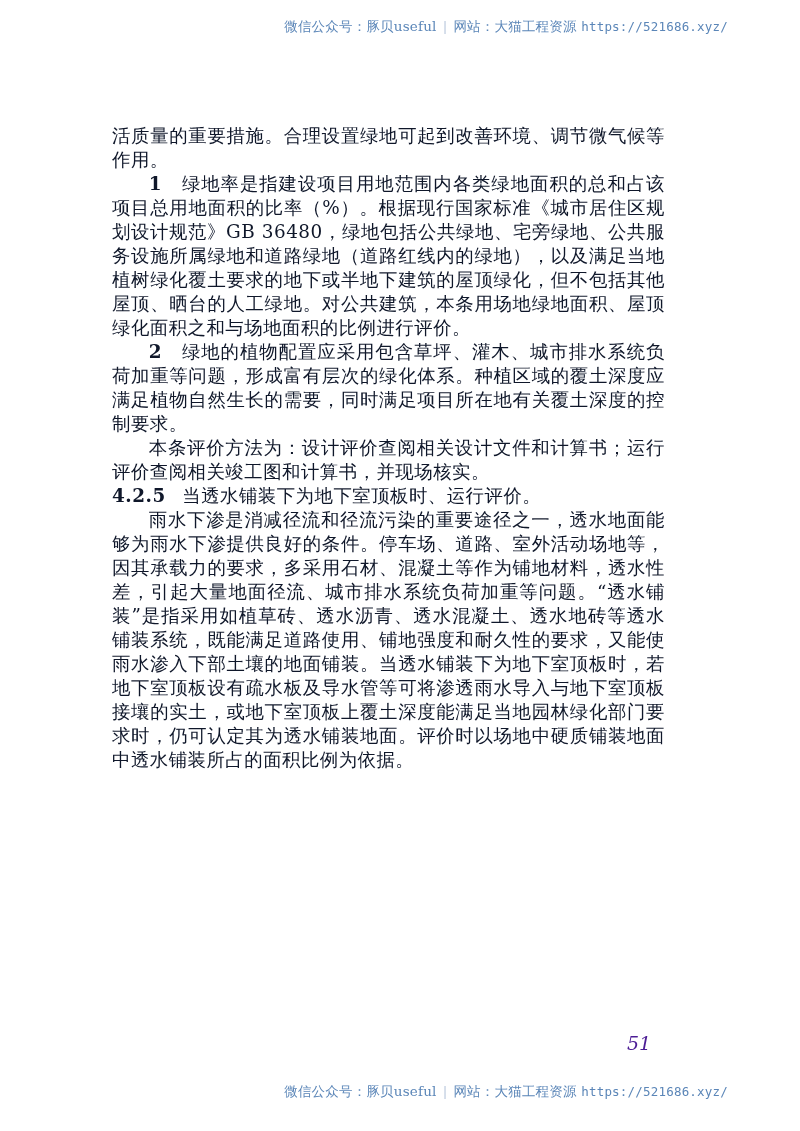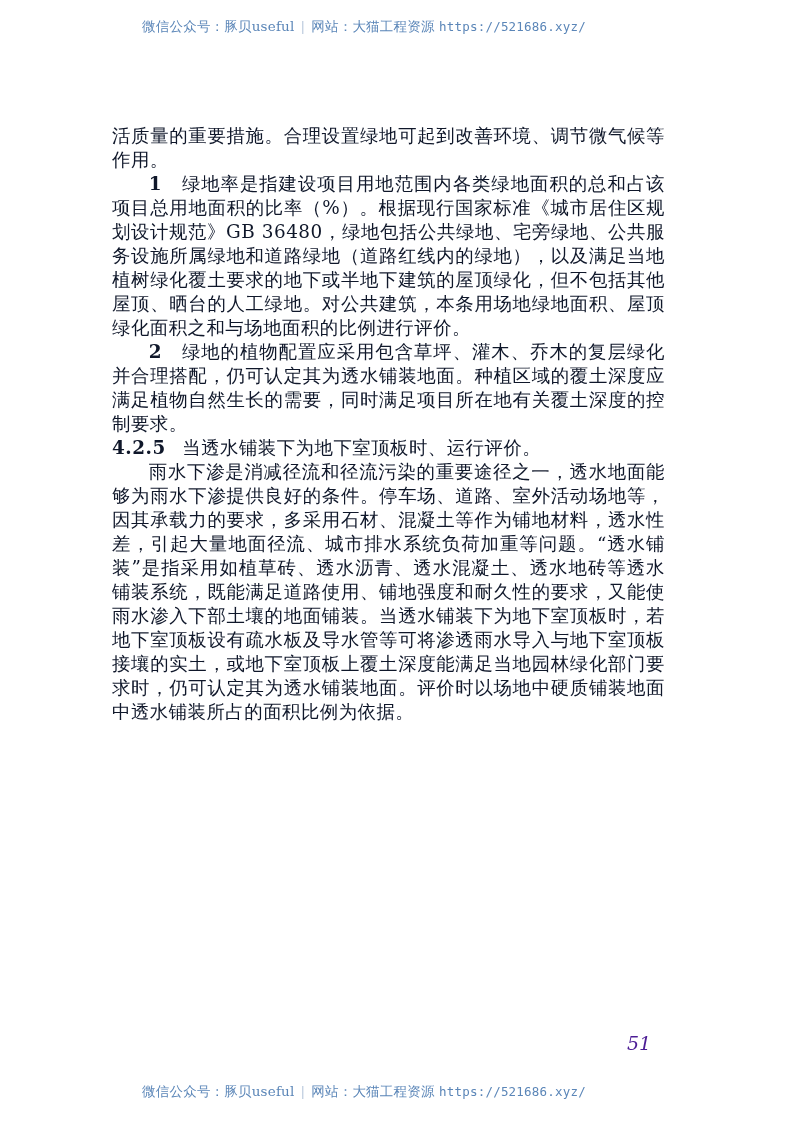--- a/index.html
+++ b/index.html
@@ -1,17 +1,17 @@
 <!DOCTYPE html>
 <html><head>
 <meta charset="utf-8">
 <style>
   html, body { margin: 0; padding: 0; background: #ffffff; }
   body { width: 800px; height: 1131px; position: relative; overflow: hidden; font-family: "DejaVu Serif", serif; }
-  .watermark { position: absolute; left: 0; width: 728px; text-align: center; font-size: 13.5px; color: #5b86b8; font-family: "DejaVu Serif", serif; letter-spacing: 0.2px; }
+  .watermark { position: absolute; left: 0; width: 728px; text-align: right; font-size: 13.5px; color: #5b86b8; font-family: "DejaVu Serif", serif; letter-spacing: 0.2px; }
   .watermark .sep { color: #b9c8dc; margin: 0 6px; }
   .watermark .url { font-family: "DejaVu Sans Mono", monospace; font-size: 12.5px; }
   #wm-top { top: 18px; }
   #wm-bottom { top: 1083px; }
   .page { position: absolute; left: 112px; top: 124px; width: 553px; color: #0f172a; font-size: 18.4px; line-height: 24px; letter-spacing: 0.5px; text-align: justify; }
   .page p { margin: 0; }
   .indent { text-indent: 2em; }
   .num { font-weight: bold; font-family: "DejaVu Serif", serif; }
   .clause { font-weight: bold; margin-right: 0.9em; }
   .page-number { position: absolute; left: 627px; top: 1032px; font-style: italic; font-size: 19px; color: #4c1d95; font-family: "DejaVu Serif", serif; }
@@ -19,21 +19,22 @@
 </head>
 <body>
 
 <div class="watermark" id="wm-top">
   <span>微信公众号：豚贝useful</span><span class="sep">|</span><span>网站：大猫工程资源</span> <span class="url">https://521686.xyz/</span>
 </div>
 
 <div class="page">
   <p>活质量的重要措施。合理设置绿地可起到改善环境、调节微气候等作用。</p>
   <p class="indent"><span class="num">1</span>　<span>绿地率是指建设项目用地范围内各类绿地面积的总和占该项目总用地面积的比率（%）。根据现行国家标准《城市居住区规划设计规范》GB 36480，绿地包括公共绿地、宅旁绿地、公共服务设施所属绿地和道路绿地（道路红线内的绿地），以及满足当地植树绿化覆土要求的地下或半地下建筑的屋顶绿化，但不包括其他屋顶、晒台的人工绿地。对公共建筑，本条用场地绿地面积、屋顶绿化面积之和与场地面积的比例进行评价。</span></p>
-  <p class="indent"><span class="num">2</span>　<span>绿地的植物配置应采用包含草坪、灌木、乔木的复层绿化并合理搭配，仍可认定其为透水铺装地面。种植区域的覆土深度应满足植物自然生长的需要，同时满足项目所在地有关覆土深度的控制要求。</span></p>
+  <p class="indent"><span class="num">2</span>　<span>绿地的植物配置应采用包含草坪、灌木、城市排水系统负荷加重等问题，形成富有层次的绿化体系。种植区域的覆土深度应满足植物自然生长的需要，同时满足项目所在地有关覆土深度的控制要求。</span></p>
+  <p class="indent">本条评价方法为：设计评价查阅相关设计文件和计算书；运行评价查阅相关竣工图和计算书，并现场核实。</p>
   <p><span class="clause">4.2.5</span><span>当透水铺装下为地下室顶板时、运行评价。</span></p>
   <p class="indent">雨水下渗是消减径流和径流污染的重要途径之一，透水地面能够为雨水下渗提供良好的条件。停车场、道路、室外活动场地等，因其承载力的要求，多采用石材、混凝土等作为铺地材料，透水性差，引起大量地面径流、城市排水系统负荷加重等问题。“透水铺装”是指采用如植草砖、透水沥青、透水混凝土、透水地砖等透水铺装系统，既能满足道路使用、铺地强度和耐久性的要求，又能使雨水渗入下部土壤的地面铺装。当透水铺装下为地下室顶板时，若地下室顶板设有疏水板及导水管等可将渗透雨水导入与地下室顶板接壤的实土，或地下室顶板上覆土深度能满足当地园林绿化部门要求时，仍可认定其为透水铺装地面。评价时以场地中硬质铺装地面中透水铺装所占的面积比例为依据。</p>
 </div>
 
 <div class="page-number">51</div>
 
 <div class="watermark" id="wm-bottom">
   <span>微信公众号：豚贝useful</span><span class="sep">|</span><span>网站：大猫工程资源</span> <span class="url">https://521686.xyz/</span>
 </div>
 

